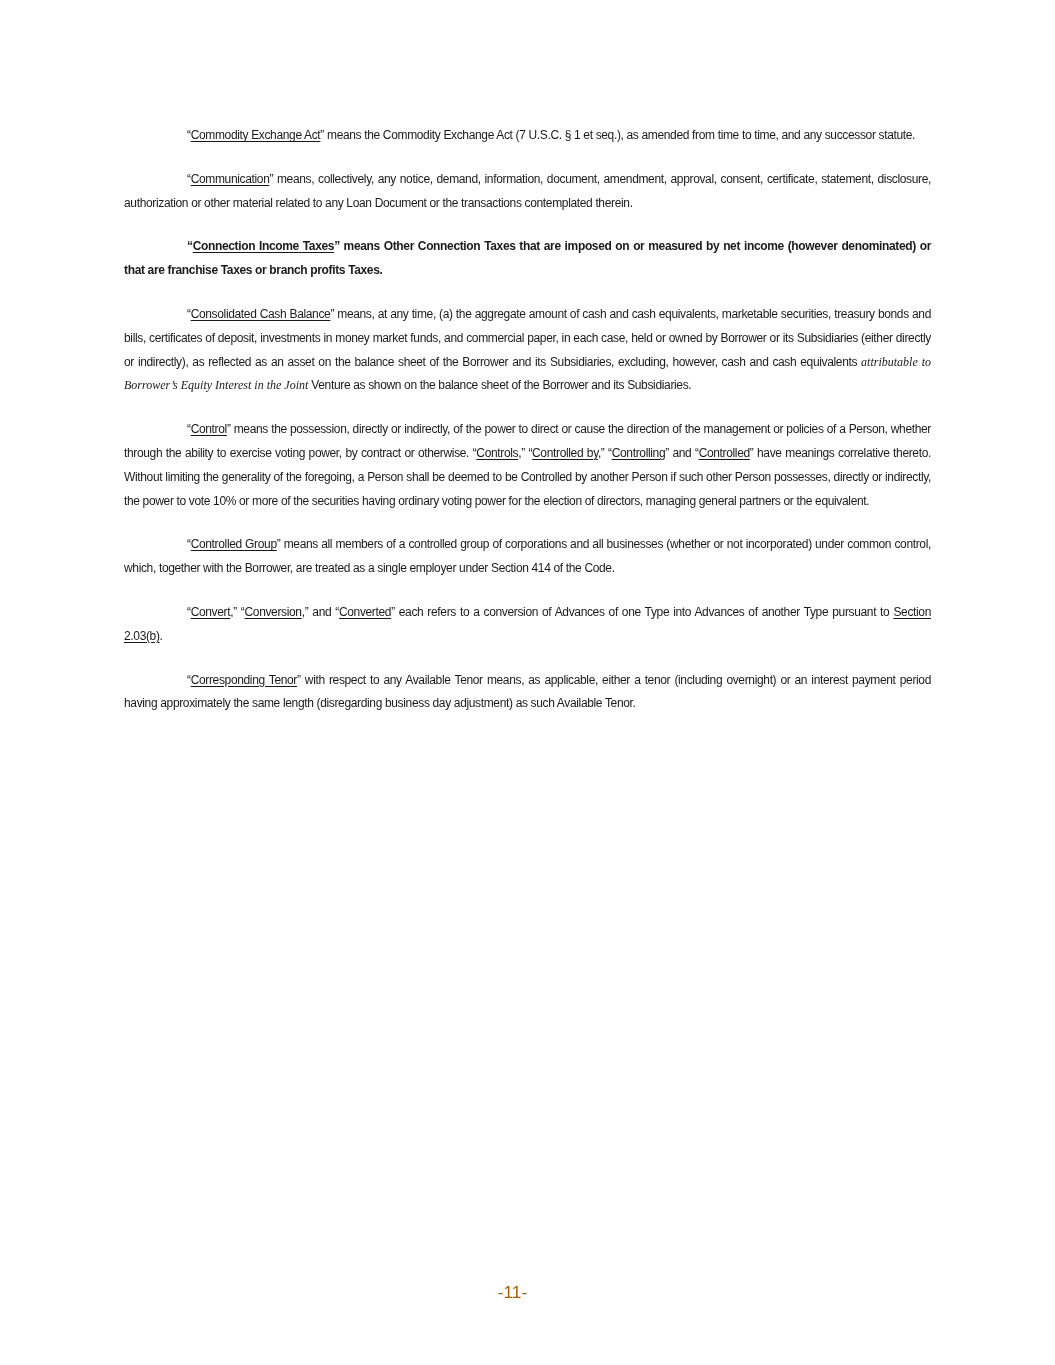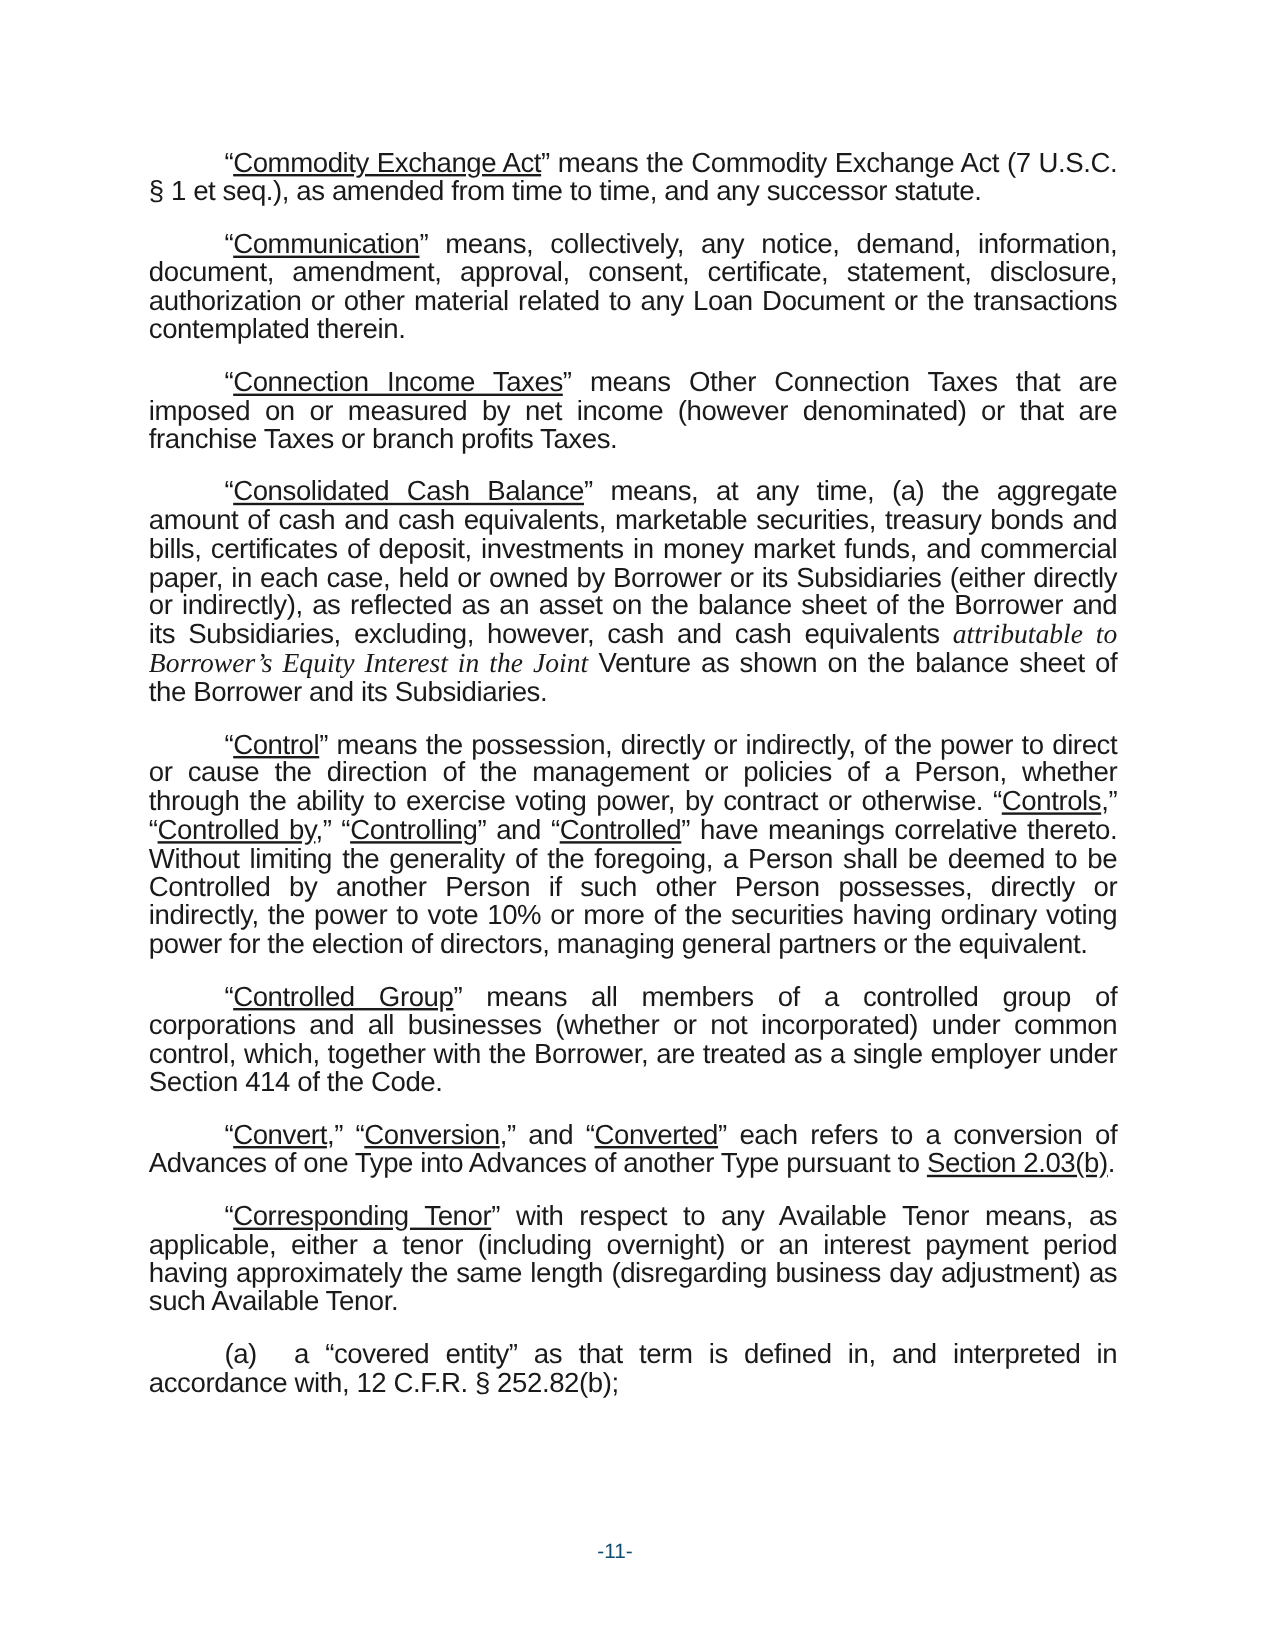--- a/index.html
+++ b/index.html
@@ -1,30 +1,30 @@
 <!DOCTYPE html>
 <html><head>
 <meta charset="utf-8">
 <style>
   html, body { margin: 0; padding: 0; background: #ffffff; }
   body { width: 1055px; height: 1365px; position: relative; overflow: hidden; }
   .page {
     position: absolute; left: 124px; top: 124px; width: 807px;
     font-family: "Liberation Sans", sans-serif;
-    font-size: 23px; line-height: 23.8px; color: #1a1a1a;
+    font-size: 12px; line-height: 23.8px; color: #1a1a1a;
     letter-spacing: -0.35px;
   }
   .para { margin: 0 0 20px 0; text-align: justify; text-indent: 63px; }
-  .para.last-left { text-align: justify; text-align-last: left; }
+  .para.last-left { text-align: justify; text-align-last: left; font-weight: bold; }
   .u { text-decoration: underline; text-underline-offset: 2px; }
   .serif { font-family: "Liberation Serif", serif; letter-spacing: 0; font-style: italic; }
   .label { display: inline-block; width: 58px; text-indent: 0; }
   .page-number {
     position: absolute; top: 1282px; left: 0; width: 1025px; text-align: center;
-    font-family: "Liberation Sans", sans-serif; font-size: 17.3px; color: #0c4a6e;
+    font-family: "Liberation Sans", sans-serif; font-size: 17.3px; color: #a16207;
   }
 </style>
 </head>
 <body>
 
 <div class="page">
 
   <p class="para"><span>“</span><span class="u">Commodity Exchange Act</span><span>”</span><span> means the Commodity Exchange Act (7 U.S.C. § 1 et seq.), as amended from time to time, and any successor statute.</span></p>
 
   <p class="para"><span>“</span><span class="u">Communication</span><span>”</span><span> means, collectively, any notice, demand, information, document, amendment, approval, consent, certificate, statement, disclosure, authorization or other material related to any Loan Document or the transactions contemplated therein.</span></p>
@@ -36,18 +36,17 @@
 
   <p class="para"><span>“</span><span class="u">Control</span><span>”</span><span> means the possession, directly or indirectly, of the power to direct or cause the direction of the management or policies of a Person, whether through the ability to exercise voting power, by contract or otherwise.  “</span><span class="u">Controls</span><span>,” “</span><span class="u">Controlled by</span><span>,” “</span><span class="u">Controlling</span><span>” and “</span><span class="u">Controlled</span><span>” have meanings correlative thereto.  Without limiting the generality of the foregoing, a Person shall be deemed to be Controlled by another Person if such other Person possesses, directly or indirectly, the power to vote 10% or more of the securities having ordinary voting power for the election of directors, managing general partners or the equivalent.</span></p>
 
   <p class="para"><span>“</span><span class="u">Controlled Group</span><span>”</span><span> means all members of a controlled group of corporations and all businesses (whether or not incorporated) under common control, which, together with the Borrower, are treated as a single employer under Section 414 of the Code.</span></p>
 
   <p class="para"><span>“</span><span class="u">Convert</span><span>,” “</span><span class="u">Conversion</span><span>,” and “</span><span class="u">Converted</span><span>” each refers to a conversion of Advances of one Type into Advances of another Type pursuant to </span><span class="u">Section 2.03(b)</span><span>.</span></p>
 
   <p class="para"><span>“</span><span class="u">Corresponding Tenor</span><span>”</span><span> with respect to any Available Tenor means, as applicable, either a tenor (including overnight) or an interest payment period having approximately the same length (disregarding business day adjustment) as such Available Tenor.</span></p>
 
 
-  <p class="para"><span class="label">(a)</span><span>a “covered entity” as that term is defined in, and interpreted in accordance with, 12 C.F.R. § 252.82(b);</span></p>
 
 
 </div>
 
 <div class="page-number">-11-</div>
 
 </body></html>

